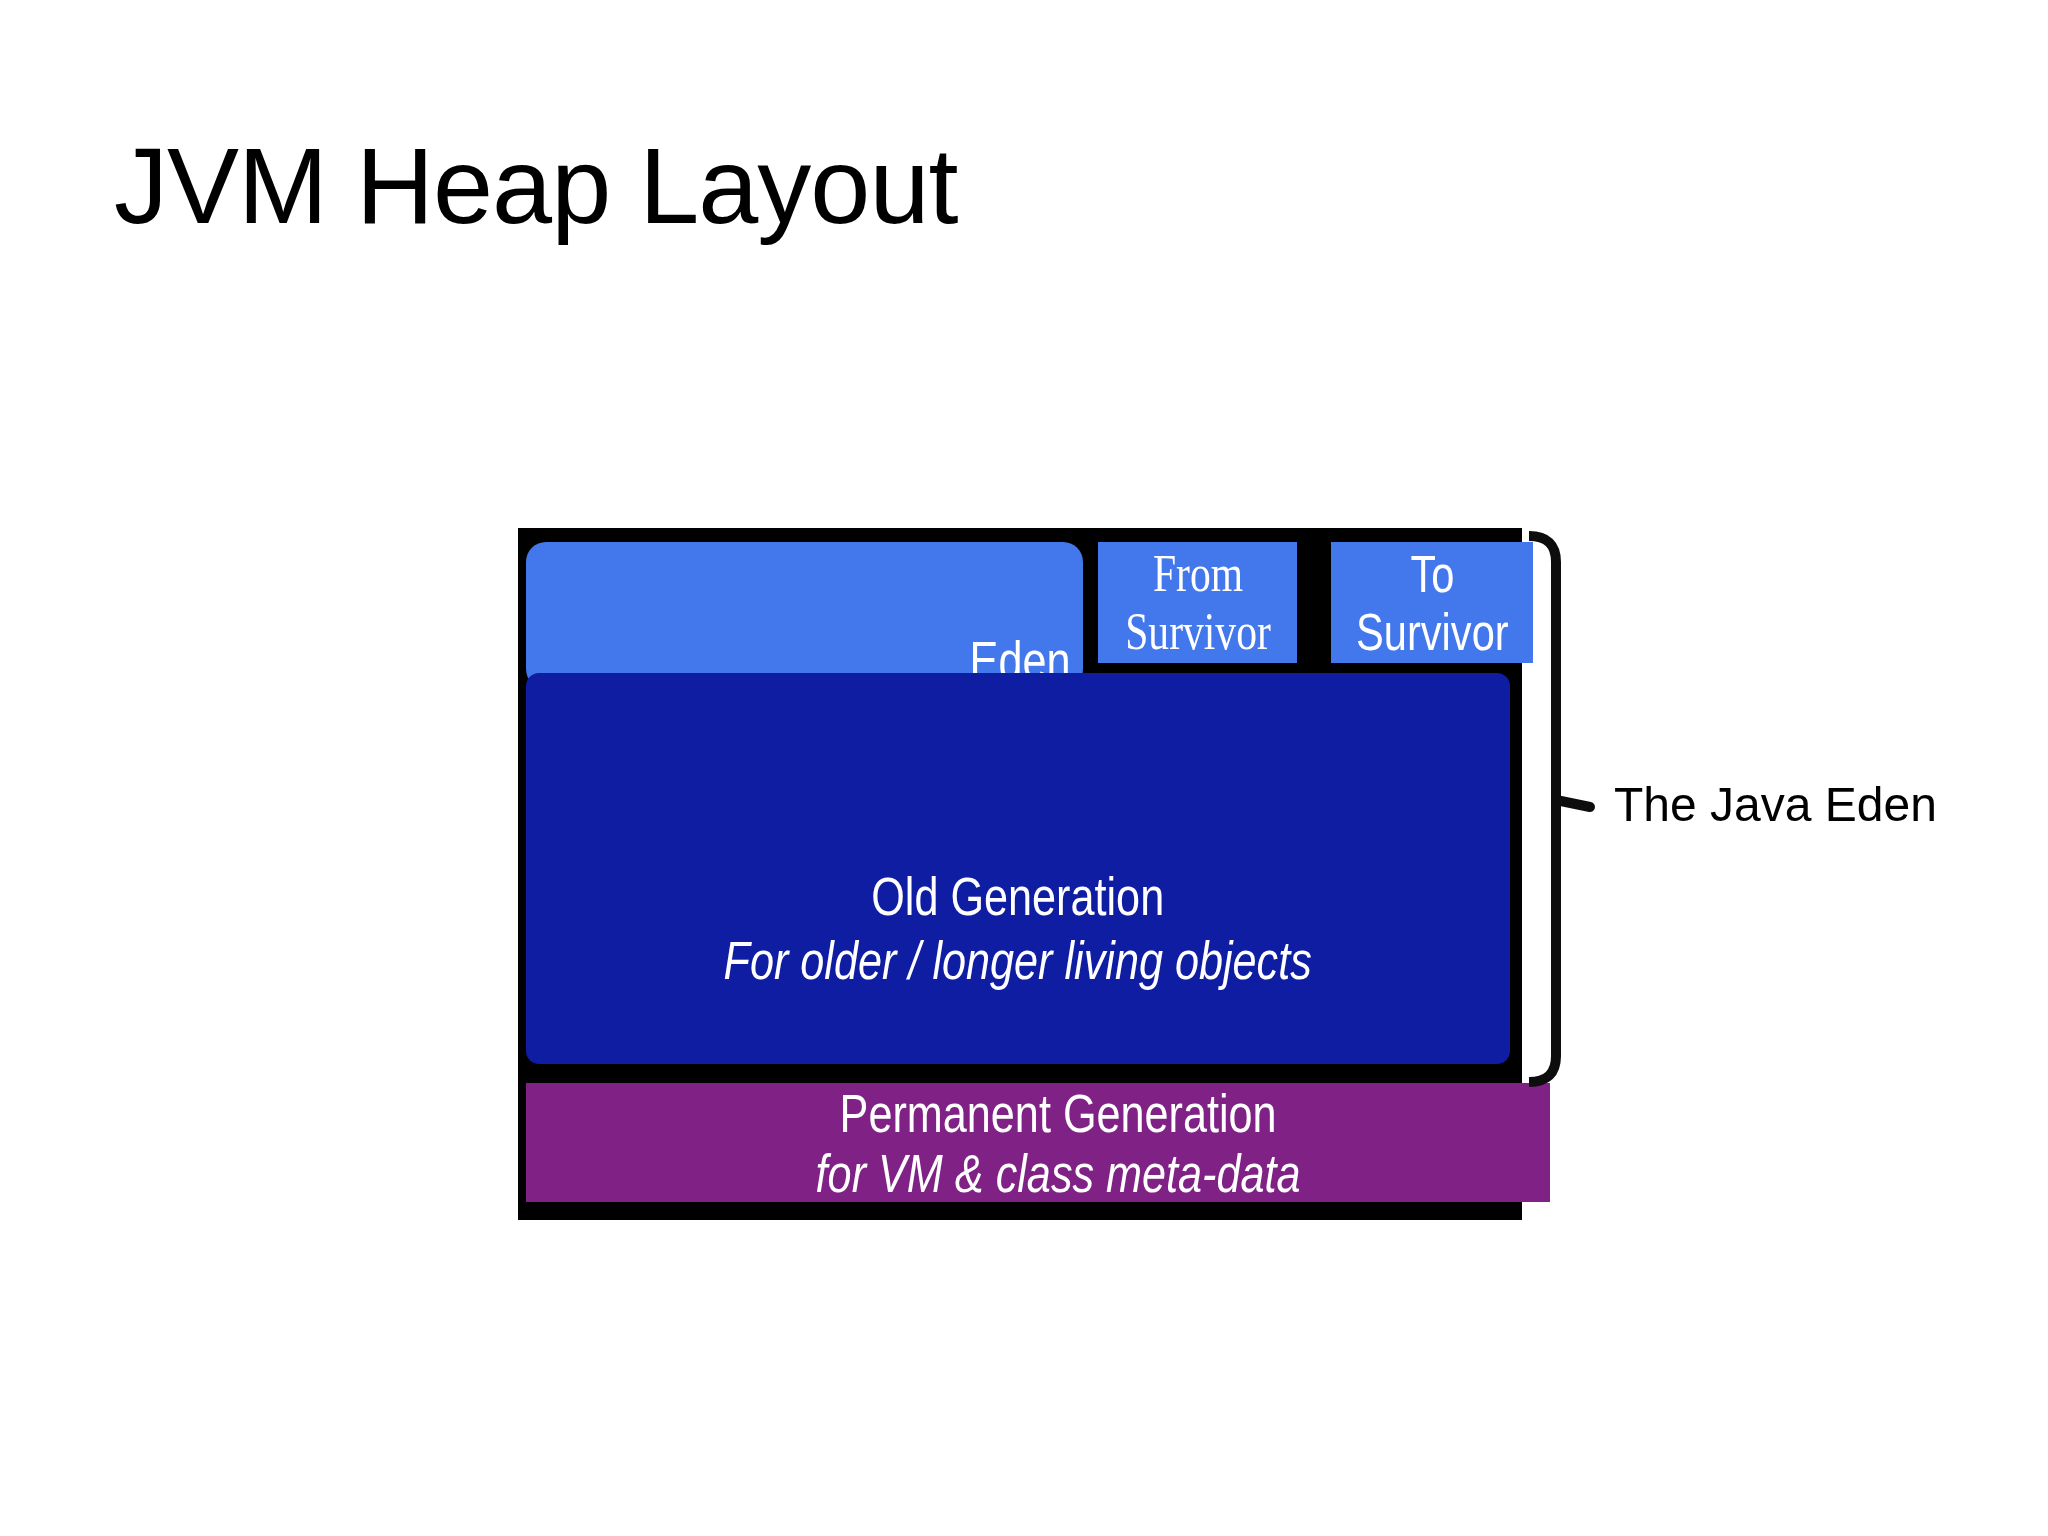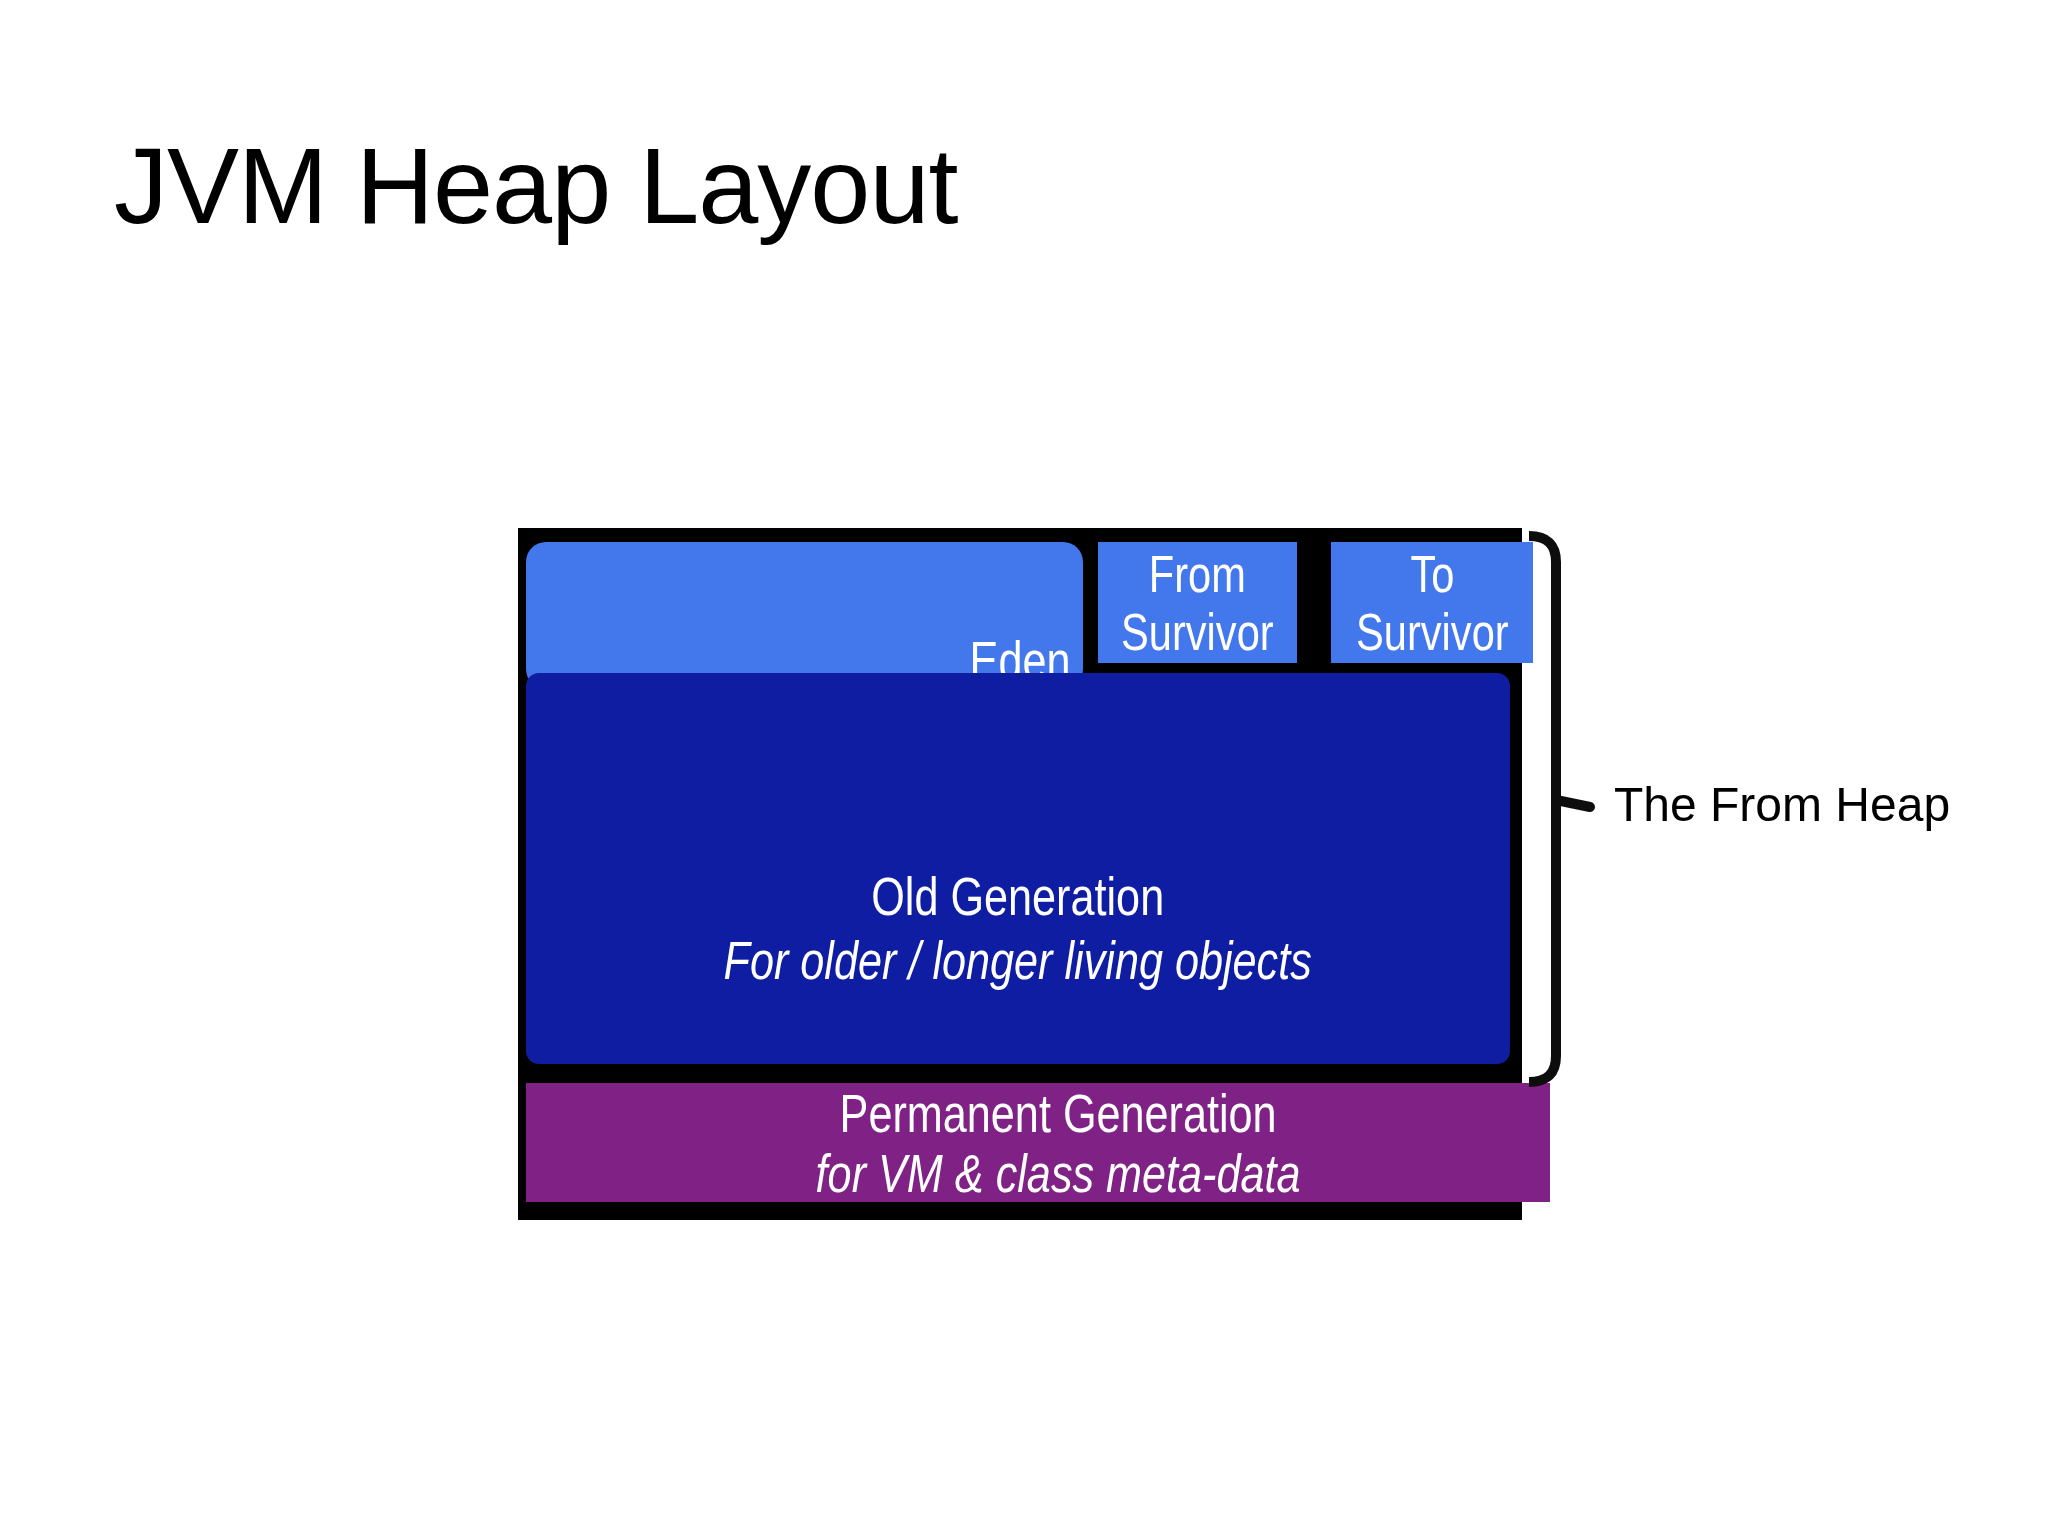--- a/index.html
+++ b/index.html
@@ -39,21 +39,21 @@
   
   #eden-box{
     left:8px; top:14px; width:557px; height:147px;
     display:flex; align-items:flex-end; justify-content:flex-end;
     font-size:54px; line-height:58px;border-radius:20px;
   }
   #eden-box .cond{transform-origin:50% 100%;}
   #from-box{
     left:580px; top:14px; width:199px; height:121px;
     display:flex; align-items:center; justify-content:center;
-    text-align:center; font-size:52px; line-height:58px;
+    text-align:center; font-size:52px; line-height:58px;font-family:Liberation Serif, serif;
   }
   #to-box{
     left:813px; top:14px; width:202px; height:121px;
     display:flex; align-items:center; justify-content:center;
     text-align:center; font-size:52px; line-height:58px;
   }
   
   #old-box{
     left:8px; top:145px; width:984px; height:391px;
     font-size:54px; line-height:64px; text-align:center;
@@ -122,15 +122,15 @@
       </span>
     </div>
 
   </div>
 
   <svg id="brace-svg" width="2048" height="1536" viewBox="0 0 2048 1536">
     <path d="M 1529 536 Q 1556 536 1556 562 L 1556 1056 Q 1556 1082 1529 1082" fill="none" stroke="#0d0d0d" stroke-width="10" stroke-linecap="butt"></path>
     <path d="M 1556 800 L 1590 807" fill="none" stroke="#0d0d0d" stroke-width="10" stroke-linecap="round"></path>
   </svg>
 
-  <div id="brace-label">The From Heap</div>
+  <div id="brace-label">The Java Eden</div>
 
 </div>
 
 </body></html>

